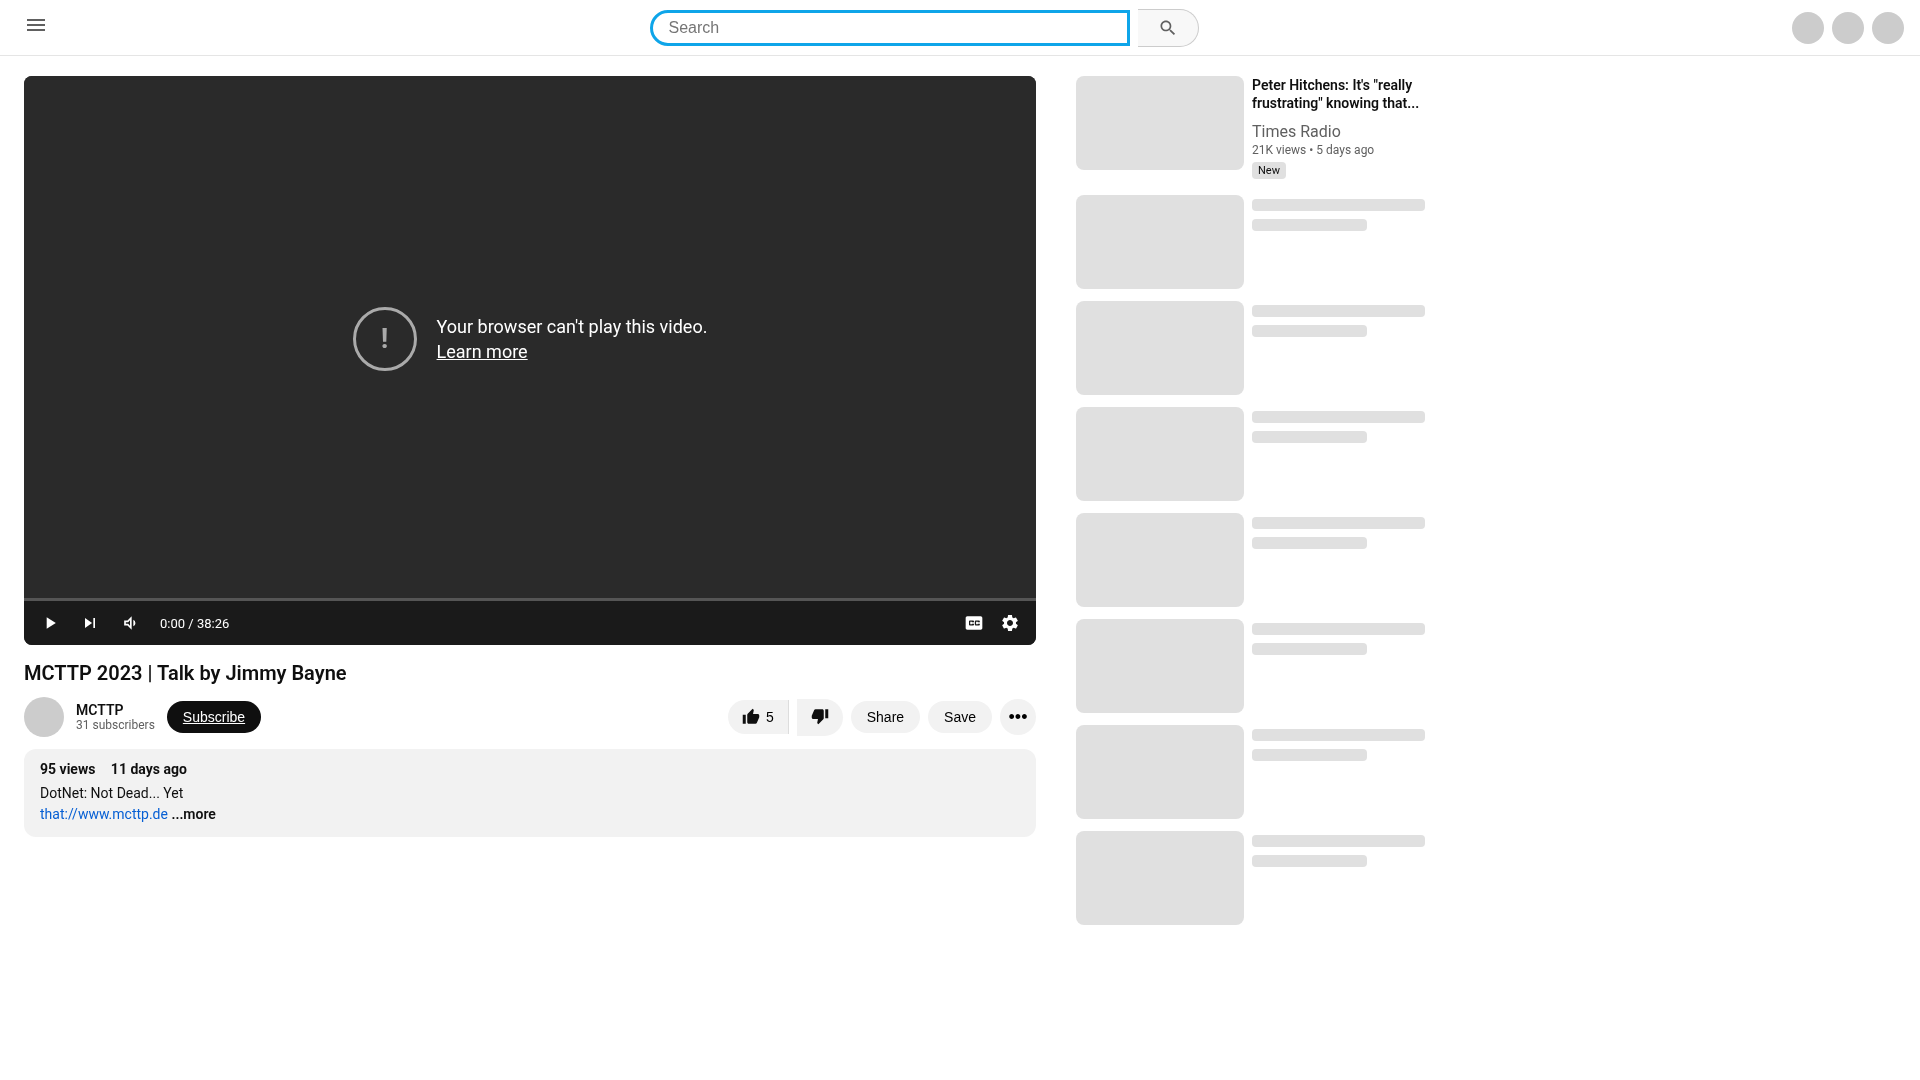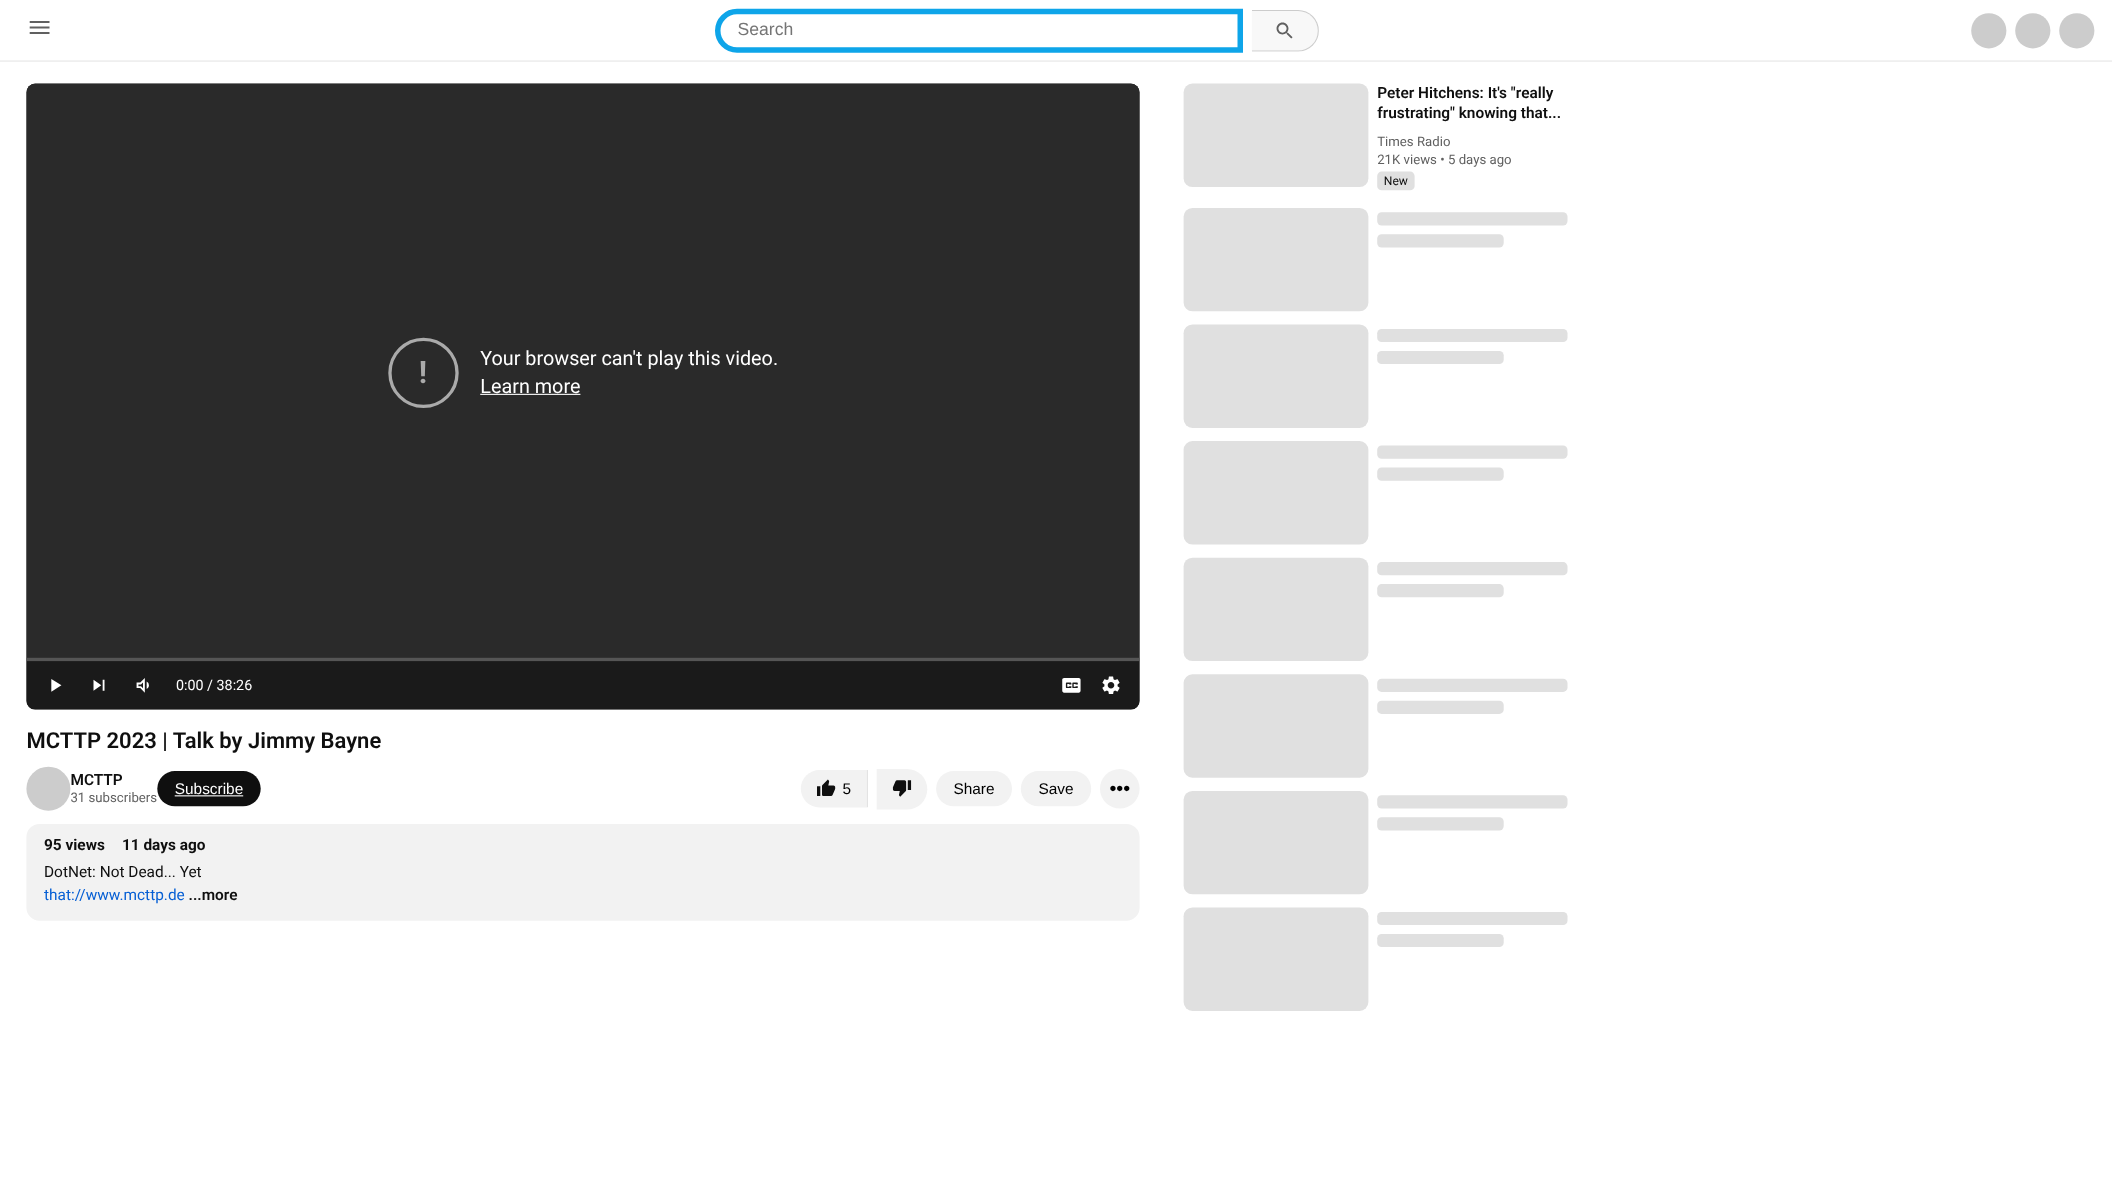--- a/index.html
+++ b/index.html
@@ -16,21 +16,21 @@
       padding: 0 16px;
       z-index: 100;
       border-bottom: 1px solid #e5e5e5;
     }
     .header-left { display: flex; align-items: center; gap: 16px; }
     .hamburger-icon { cursor: pointer; padding: 8px; font-size: 20px; color: #606060; }
     .header-center { flex: 1; display: flex; justify-content: center; align-items: center; gap: 8px; }
     .search-bar {
       display: flex;
       align-items: center;
-      border: 5px solid #0ea5e9;
+      border: 3px solid #0ea5e9;
       border-radius: 40px 0 0 40px;
       padding: 6px 16px;
       width: 480px;
       background: #fff;
     }
     .search-bar input {
       border: none;
       outline: none;
       width: 100%;
       font-size: 16px;
@@ -117,21 +117,21 @@
       gap: 12px;
     }
     .ctrl-btn { background: none; border: none; color: #fff; cursor: pointer; font-size: 18px; padding: 4px; display: flex; align-items: center; }
     .ctrl-btn svg { width: 20px; height: 20px; fill: white; }
     .time-display { color: #fff; font-size: 13px; margin-left: 4px; }
     .ctrl-spacer { flex: 1; }
     .ctrl-right { display: flex; align-items: center; gap: 8px; }
 
     
     .video-title { font-size: 20px; font-weight: 600; margin: 16px 0 12px 0; }
-    .channel-row { display: flex; align-items: center; margin-bottom: 12px; }
+    .channel-row { display: flex; align-items: center; gap: 12px; margin-bottom: 12px; }
     .channel-avatar {
       width: 40px; height: 40px;
       border-radius: 50%;
       background: #ccc;
     }
     .channel-info .channel-name { font-weight: 600; font-size: 14px; }
     .channel-info .subscriber-count { font-size: 12px; color: #606060; }
     .subscribe-btn {
       background: #0f0f0f;
       color: #fff;
@@ -207,21 +207,21 @@
     }
     .sidebar-top-thumb {
       width: 168px;
       height: 94px;
       background: #e0e0e0;
       border-radius: 8px;
       flex-shrink: 0;
     }
     .sidebar-top-info { flex: 1; }
     .sidebar-top-title { font-size: 14px; font-weight: 600; line-height: 1.3; margin-bottom: 4px; }
-    .sidebar-top-channel { font-size: 12px; color: #606060; margin-bottom: 2px; margin-top: 10px; }
+    .sidebar-top-channel { font-size: 16px; color: #606060; margin-bottom: 2px; margin-top: 10px; }
     .sidebar-top-meta { font-size: 12px; color: #606060; margin-bottom: 4px; }
     .new-badge {
       display: inline-block;
       background: #e0e0e0;
       border-radius: 4px;
       padding: 2px 6px;
       font-size: 11px;
       font-weight: 400;
       color: #0f0f0f;
     }

